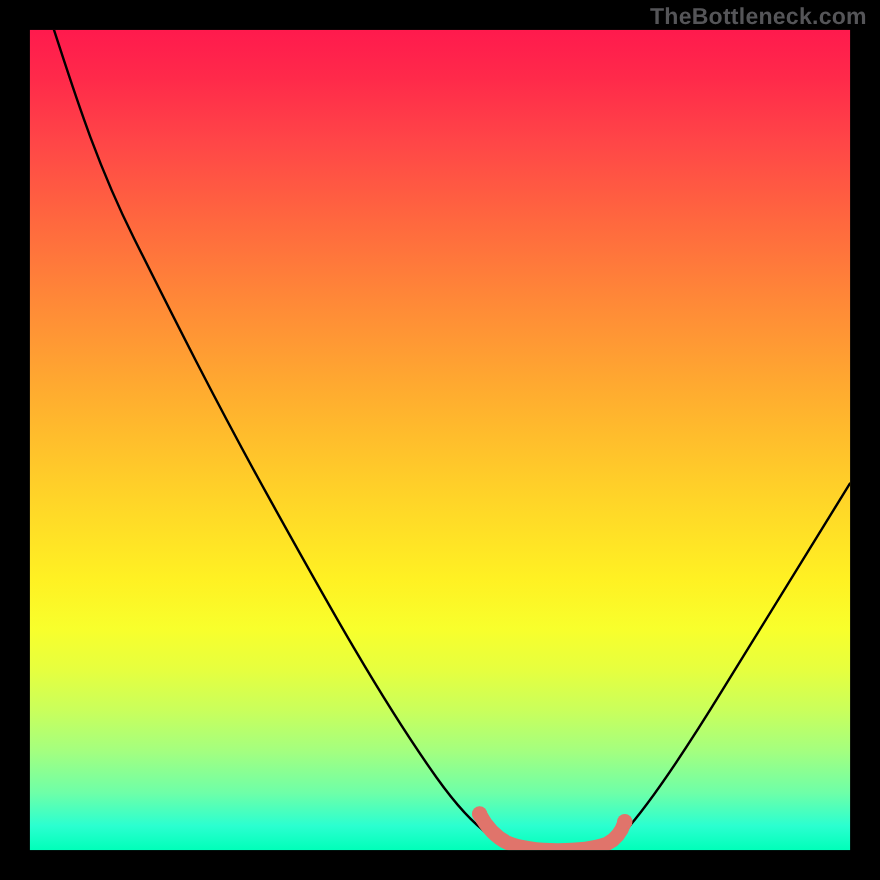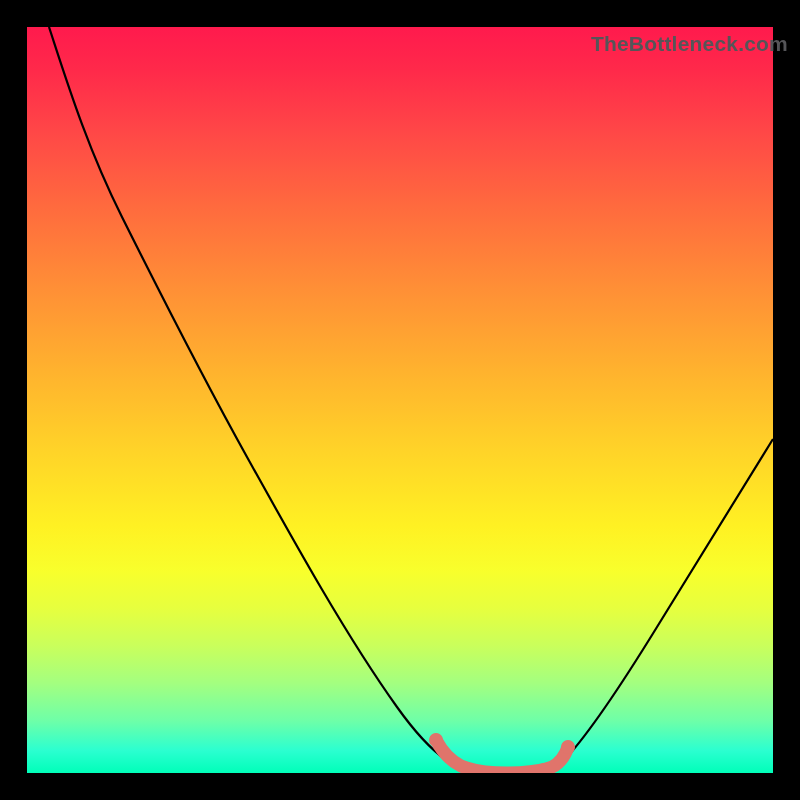--- a/index.html
+++ b/index.html
@@ -13,21 +13,20 @@
   .watermark {
     position: absolute;
     top: 4px;
     right: 12px;
     font-family: Arial, Helvetica, sans-serif;
     font-size: 21px;
     font-weight: bold;
     color: #555558;
     letter-spacing: 0.2px;
     z-index: 10;
-    margin-top: 28px;
   }
   .plot-area {
     position: absolute;
     left: 27px;
     top: 27px;
     width: 746px;
     height: 746px;
     overflow: hidden;
   }
   .gradient-bg {

